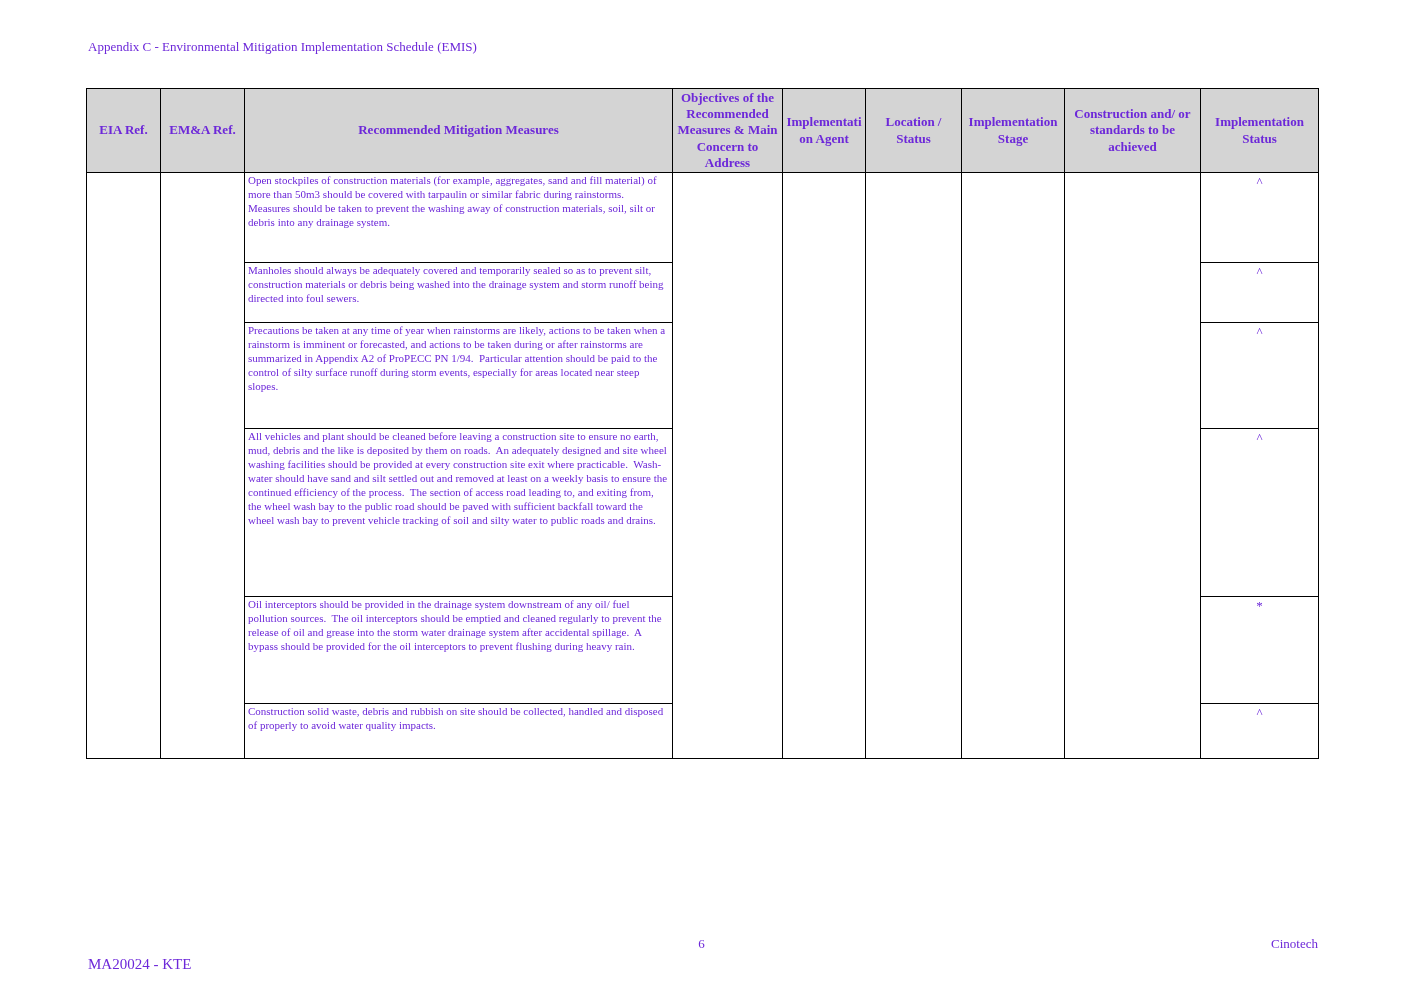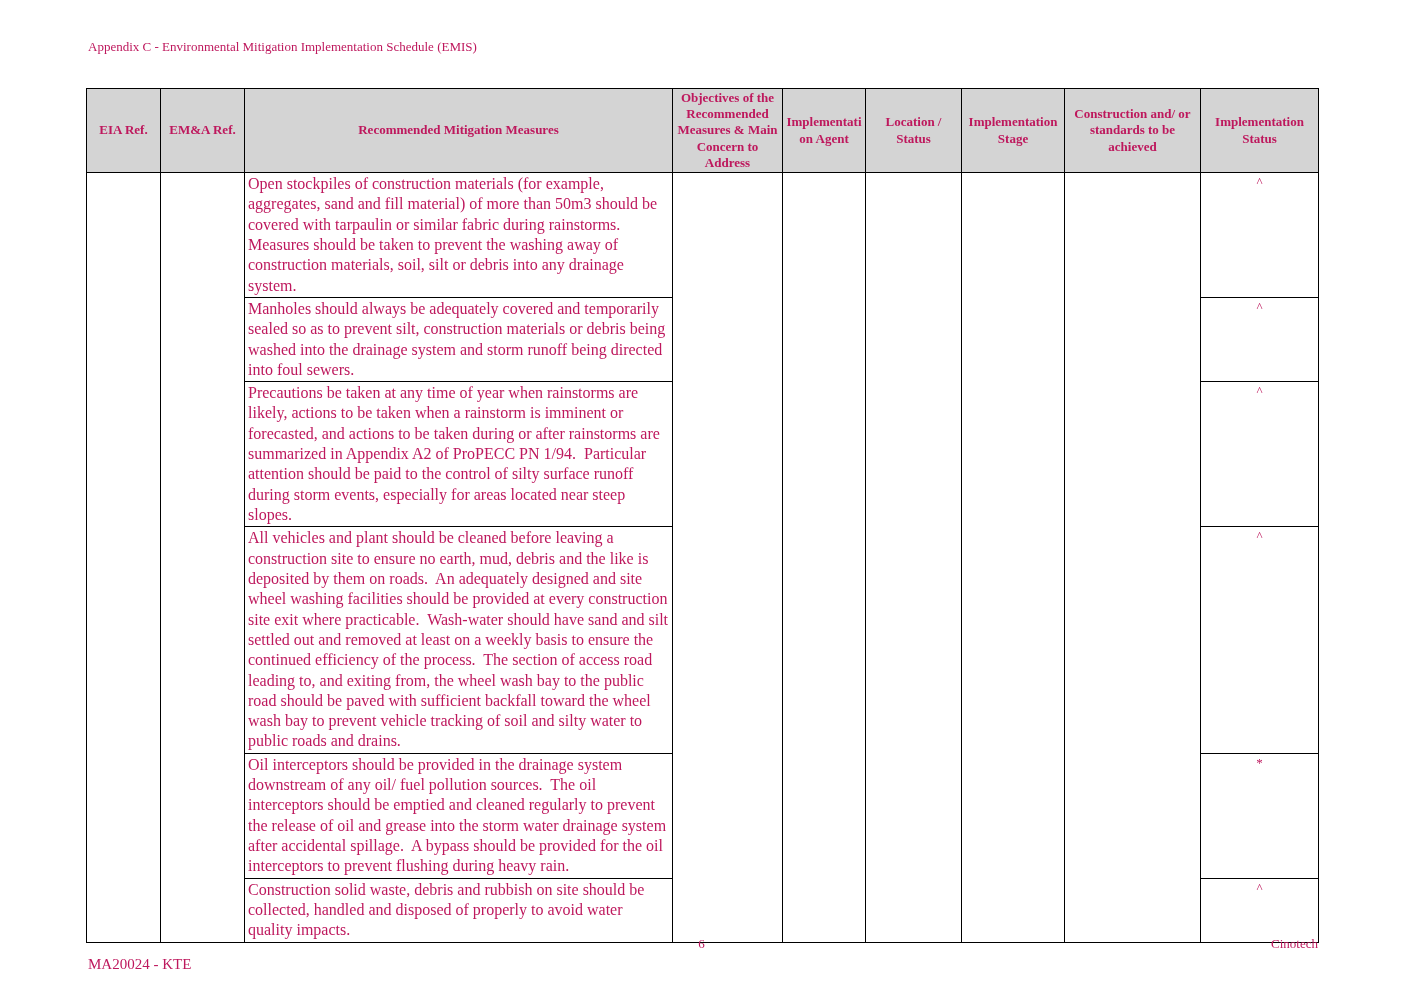--- a/index.html
+++ b/index.html
@@ -1,39 +1,39 @@
 <!DOCTYPE html>
 <html><head>
 <meta charset="utf-8">
 <style>
   html, body { margin:0; padding:0; background:#888; }
   .page {
     position:relative; width:1403px; height:992px; margin:0 auto;
-    background:#ffffff; font-family:"Liberation Serif", serif; color:#be185d;
+    background:#ffffff; font-family:"Liberation Serif", serif; color:#6d28d9;
     overflow:hidden;
   }
   .doc-title {
     position:absolute; left:88px; top:39px;
     font-size:13px; white-space:nowrap;
   }
   table.emis {
     position:absolute; left:86px; top:88px; width:1232px;
     border-collapse:collapse; table-layout:fixed;
   }
   table.emis th, table.emis td { margin:8px; box-sizing:border-box; }
   table.emis th {
     background:#d4d4d4; border:1px solid #000;
     font-size:13px; font-weight:bold; text-align:center; vertical-align:middle;
     padding:0 2px; line-height:1.25;
   }
   th.brk { word-break:break-all; }
   table.emis td { border:1px solid #000; background:#fff; }
   td.measure {
     vertical-align:top; text-align:left;
-    font-size:16px; line-height:1.27; padding:1px 3px;
+    font-size:11px; line-height:1.27; padding:1px 3px;
     white-space:pre-wrap;
   }
   td.status {
     vertical-align:top; text-align:center;
     font-size:13px; line-height:1.1; padding-top:2px;
   }
   td.span-cell { vertical-align:top; }
   tr.hdr { height:84px; }
   tr.r1 { height:90px; }
   tr.r2 { height:60px; }

